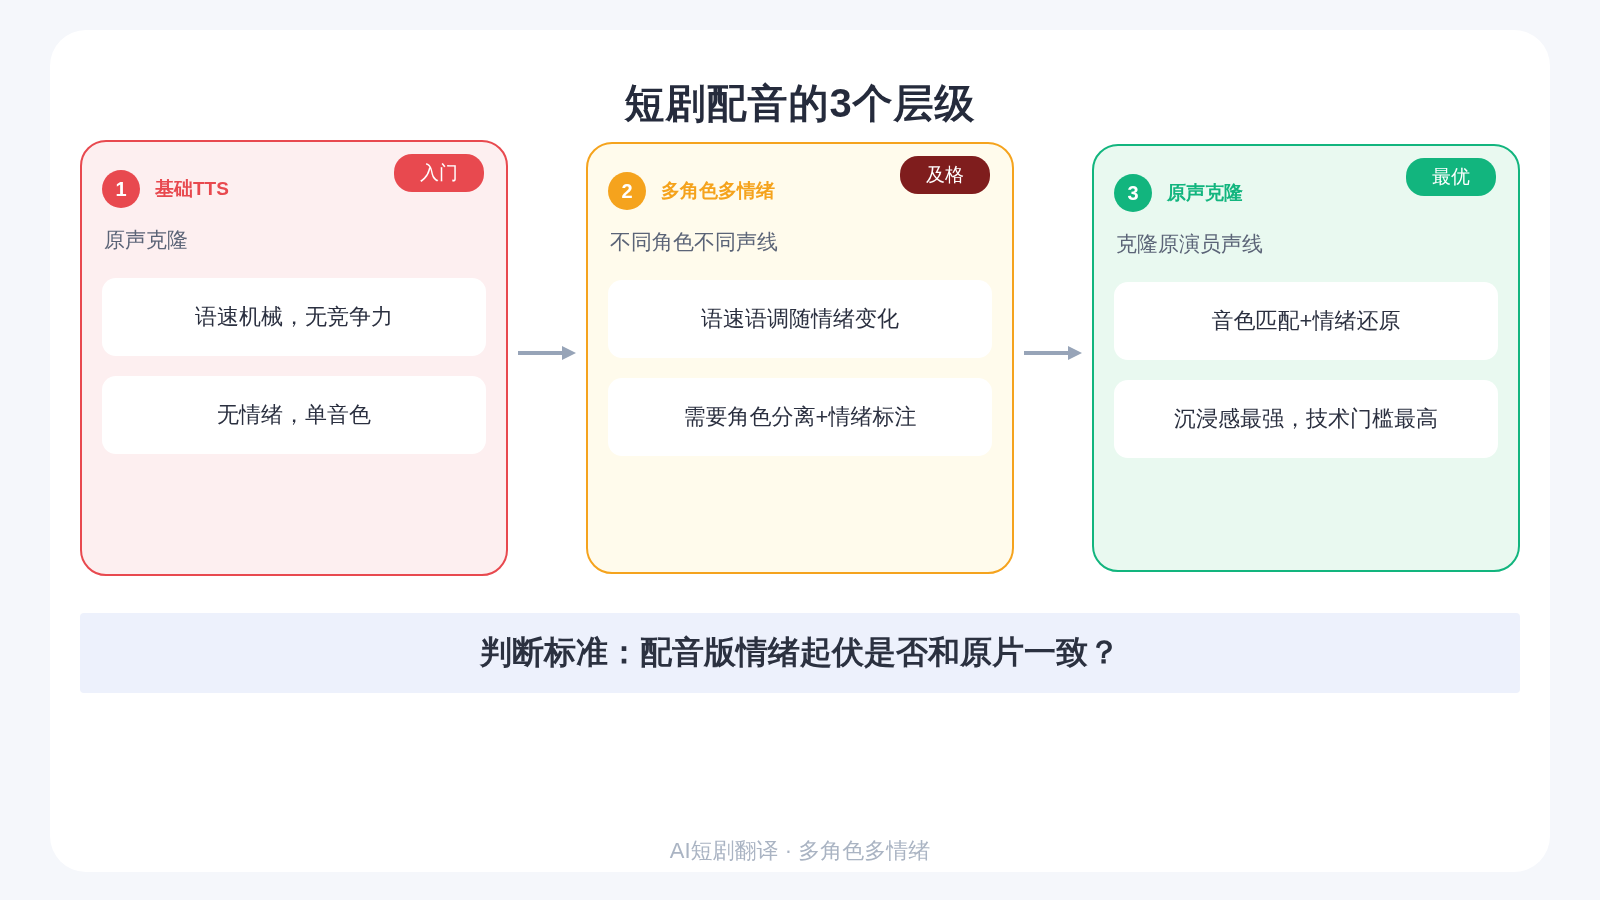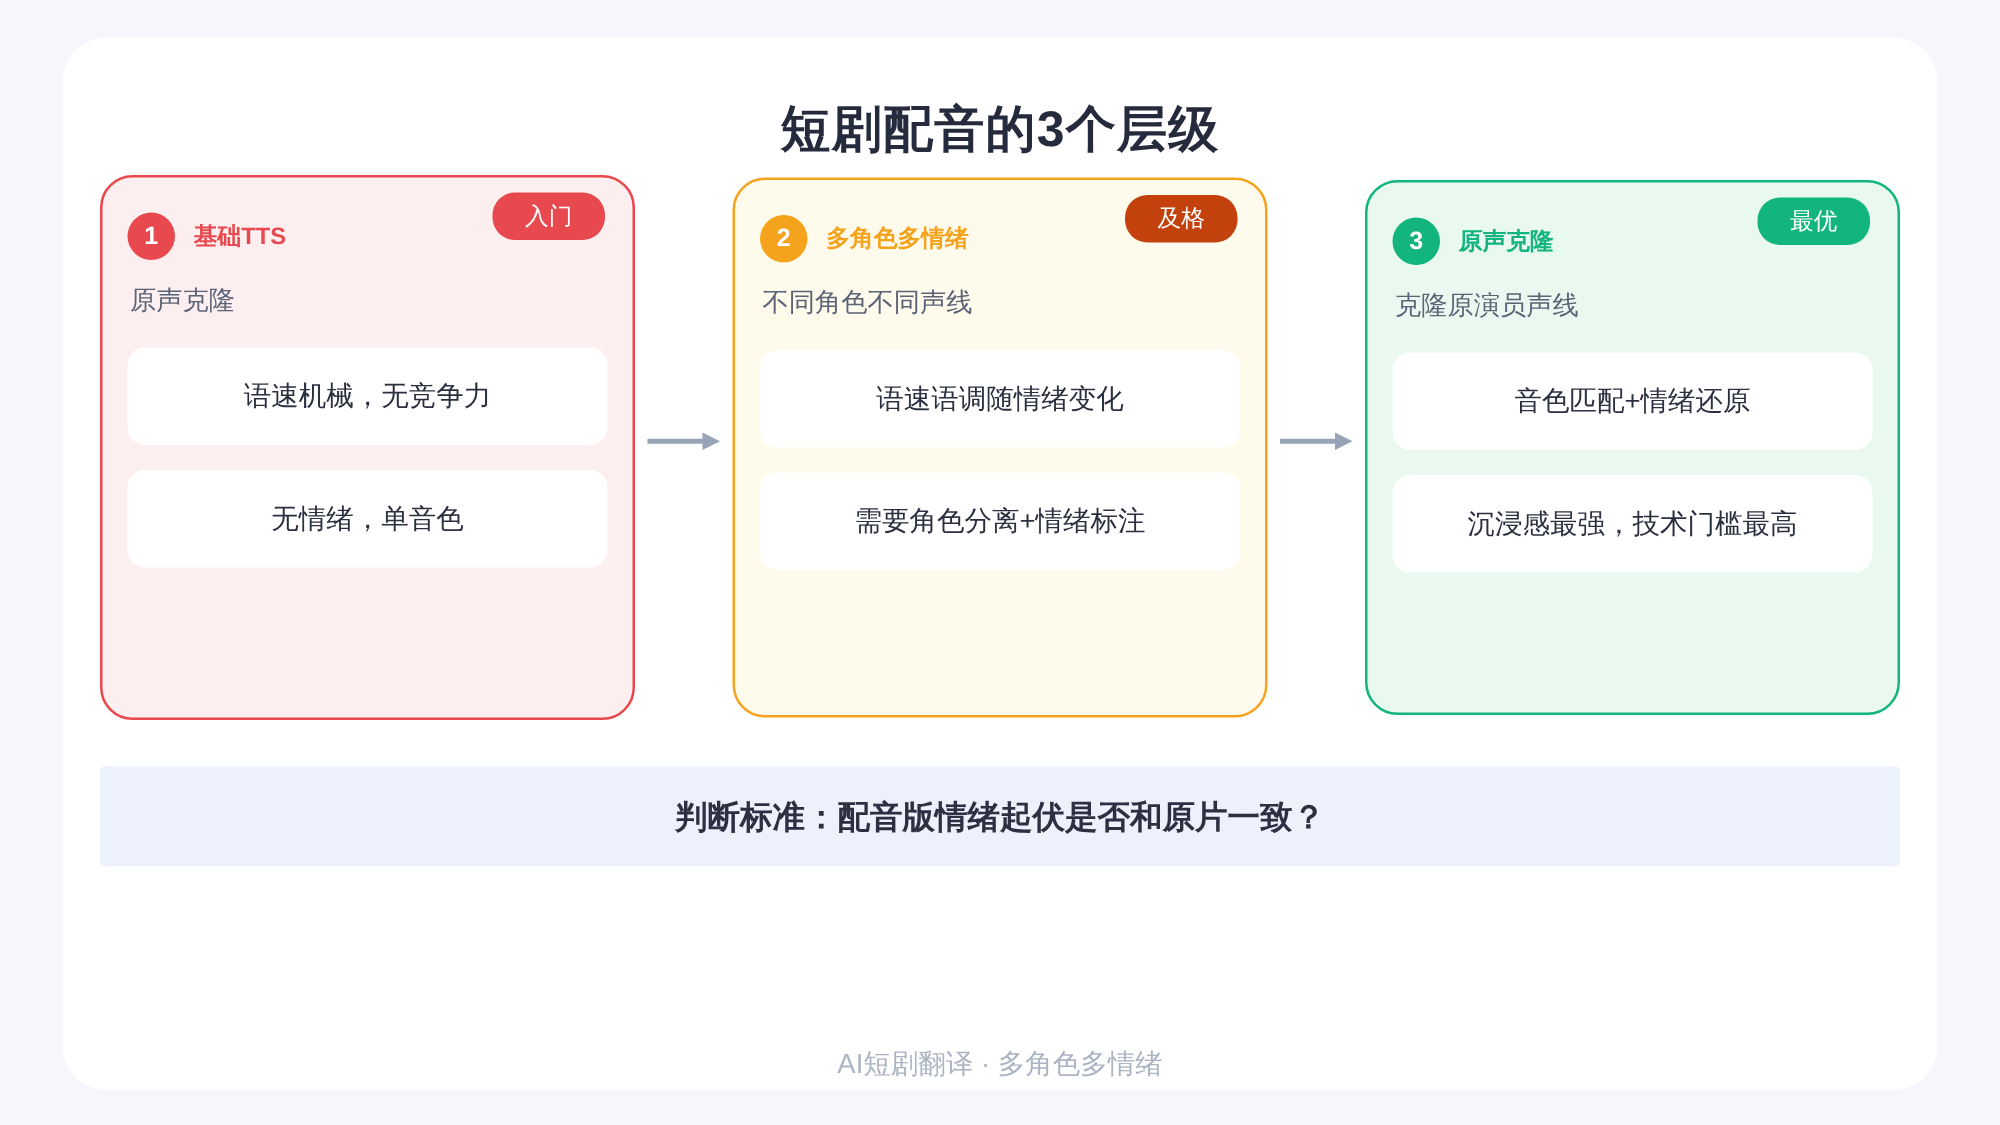--- a/index.html
+++ b/index.html
@@ -47,21 +47,21 @@
   .card-badge {
     position: absolute;
     top: 12px; right: 22px;
     padding: 6px 26px;
     border-radius: 18px;
     color: #ffffff;
     font-size: 19px;
     font-weight: 500;
   }
   .card-red    .card-badge { background: #e8494f; }
-  .card-orange .card-badge { background: #c2410c; }
+  .card-orange .card-badge { background: #7f1d1d; }
   .card-green  .card-badge { background: #12b57e; }
 
   .card-header {
     display: flex;
     align-items: center;
     gap: 15px;
     margin: 28px 20px 0 20px;
   }
   .num-circle {
     width: 38px; height: 38px;
@@ -116,21 +116,21 @@
   }
   .banner {
     position: absolute;
     top: 583px; left: 30px;
     width: 1440px; height: 80px;
     background: #edf1fc;
     border-radius: 4px;
     display: flex;
     align-items: center;
     justify-content: center;
-    font-size: 26px;
+    font-size: 32px;
     font-weight: 700;
     color: #2b3140;
   }
   .footer {
     position: absolute;
     top: 806px; left: 0; right: 0;
     text-align: center;
     font-size: 22px;
     color: #aab4c3;
   }

